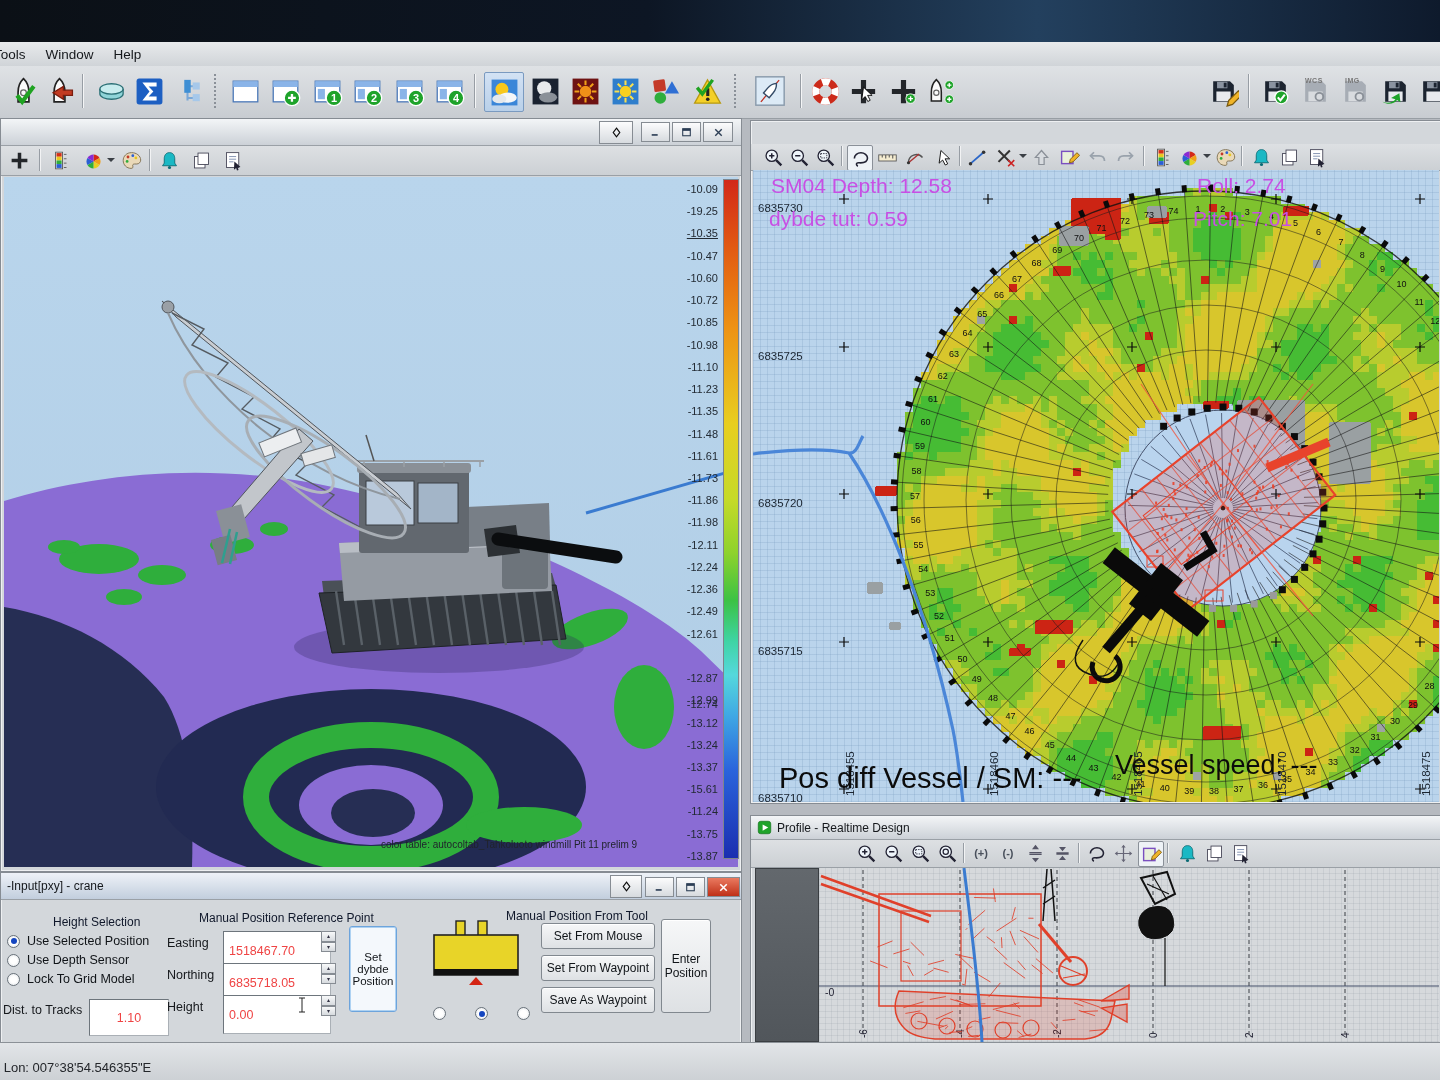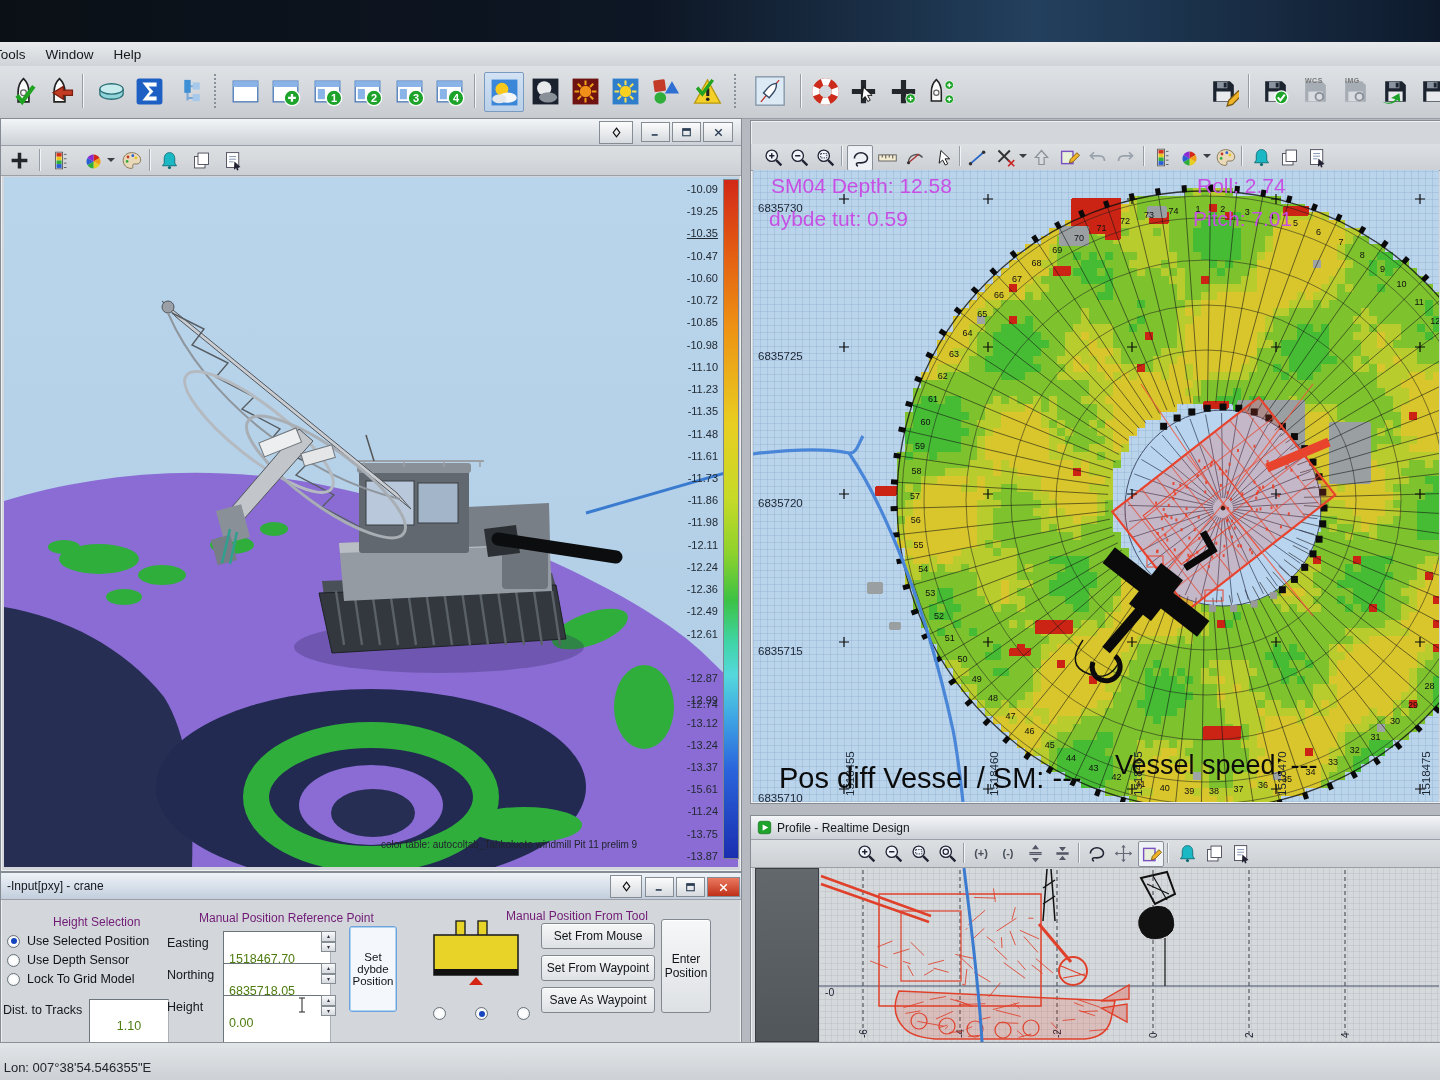--- a/index.html
+++ b/index.html
@@ -37,22 +37,22 @@
   .cbl{position:absolute;right:0;font-size:11px;color:#222a33;line-height:12px}
   .caption3d{font-size:10px;color:#20242c;white-space:nowrap}
   
   .plan-content{background:#bad4ec;background-image:repeating-linear-gradient(0deg,rgba(120,155,190,.25) 0 1px,transparent 1px 7px),repeating-linear-gradient(90deg,rgba(120,155,190,.25) 0 1px,transparent 1px 7px)}
   .mag{position:absolute;color:#c84fe4;font-size:21px;white-space:nowrap}
   .blk{position:absolute;color:#0b0b0b;white-space:nowrap}
   
   .prof-content{background:#d6d9dc;background-image:repeating-linear-gradient(0deg,rgba(140,150,160,.18) 0 1px,transparent 1px 6px),repeating-linear-gradient(90deg,rgba(140,150,160,.18) 0 1px,transparent 1px 6px)}
   .darkbox{background:linear-gradient(#63686d,#51565b);border:1px solid #3a3e42}
   
-  .heading{position:absolute;font-size:12px;color:#701a75;white-space:nowrap}
-  .field{position:absolute;background:#fff;border:1px solid #6d757c;border-bottom-color:#aab0b6;border-right-color:#aab0b6;font-size:12.5px;color:#4d7c0f;display:flex;align-items:center;padding:16px 5px}
+  .heading{position:absolute;font-size:12px;color:#0f172a;white-space:nowrap}
+  .field{position:absolute;background:#fff;border:1px solid #6d757c;border-bottom-color:#aab0b6;border-right-color:#aab0b6;font-size:12.5px;color:#ef4444;display:flex;align-items:center;padding:8px 5px}
   .flabel{position:absolute;font-size:12.5px;color:#15181c;white-space:nowrap}
   .spin{position:absolute;width:15px;display:flex;flex-direction:column}
   .spin span{flex:1;background:linear-gradient(#f8f9fa,#d6dade);border:1px solid #868c93;font-size:6px;line-height:6px;display:flex;align-items:center;justify-content:center;color:#334}
   .btn{position:absolute;background:linear-gradient(#f6f7f8,#dee1e4);border:1px solid #81888f;border-radius:3px;box-shadow:inset 0 1px 0 #fff;font-size:12px;color:#101418;display:flex;align-items:center;justify-content:center;text-align:center}
   .btn.focus{border:1px solid #6da4dc;box-shadow:inset 0 0 0 1px #aed2f2;background:#f4f8fc}
   .radio-row{display:flex;align-items:center;gap:7px;font-size:12.5px;margin:5px 0;color:#101418}
   .rad{width:13px;height:13px;border-radius:50%;background:radial-gradient(#fff 40%,#dde1e5);border:1px solid #69727a;box-sizing:border-box;flex:0 0 auto}
   .rad.sel::after{content:"";display:block;width:6px;height:6px;margin:2.5px;border-radius:50%;background:#1546c0}
   .rad.abs-r{position:absolute}
   

